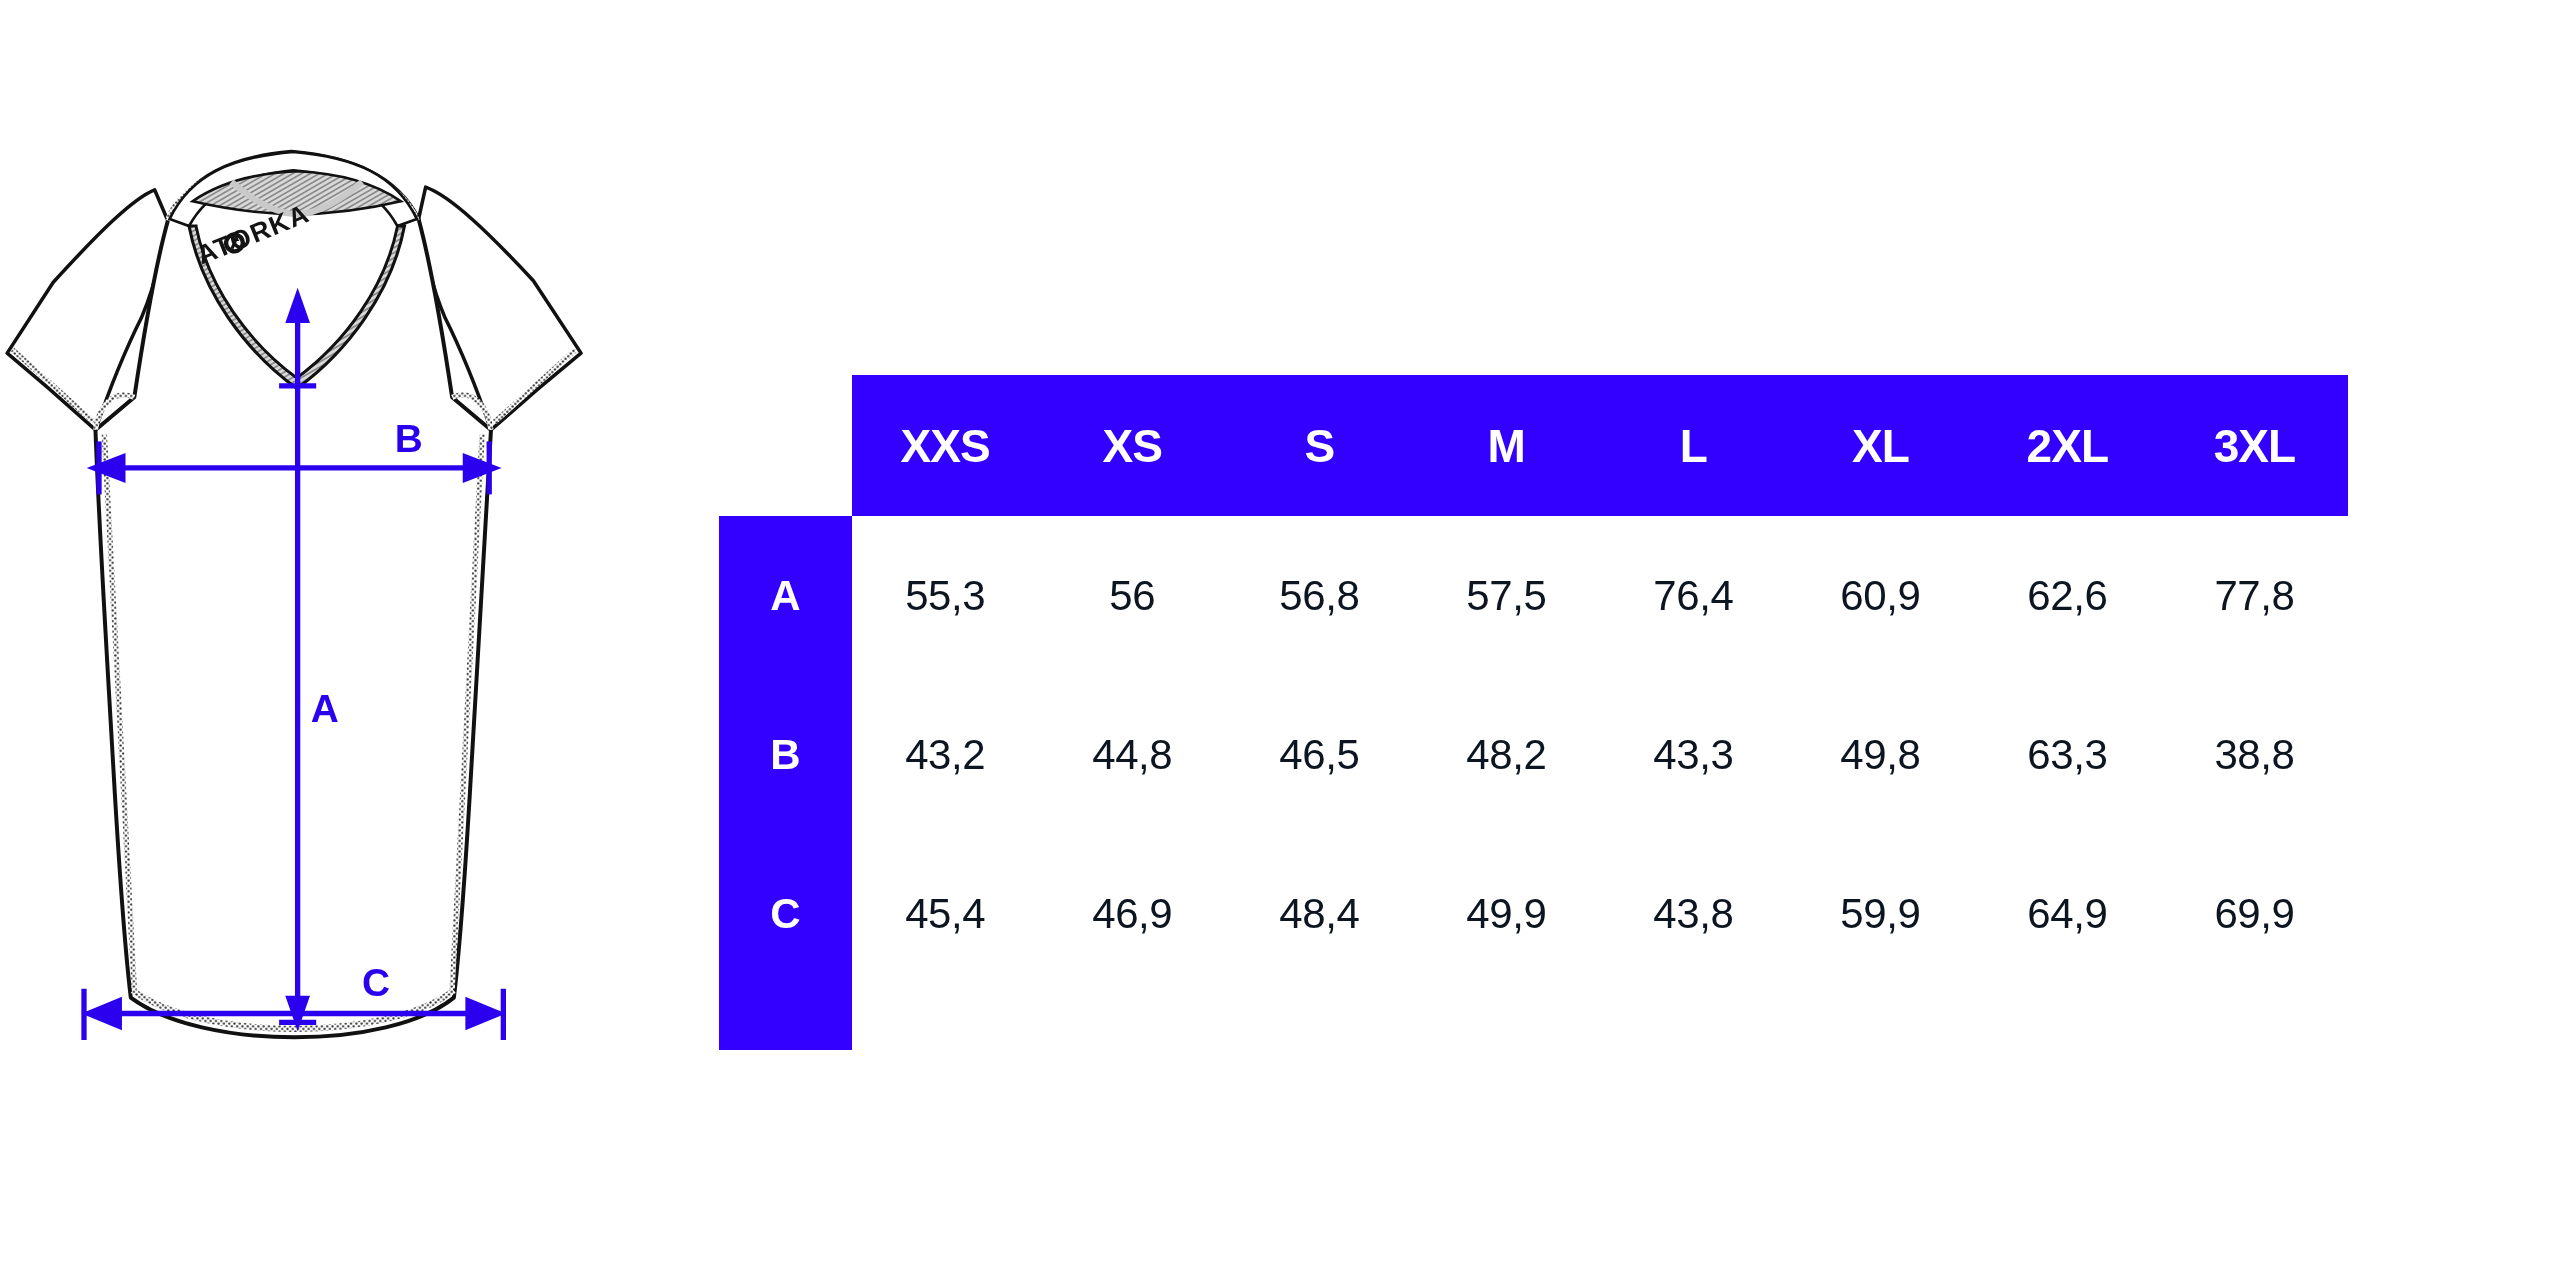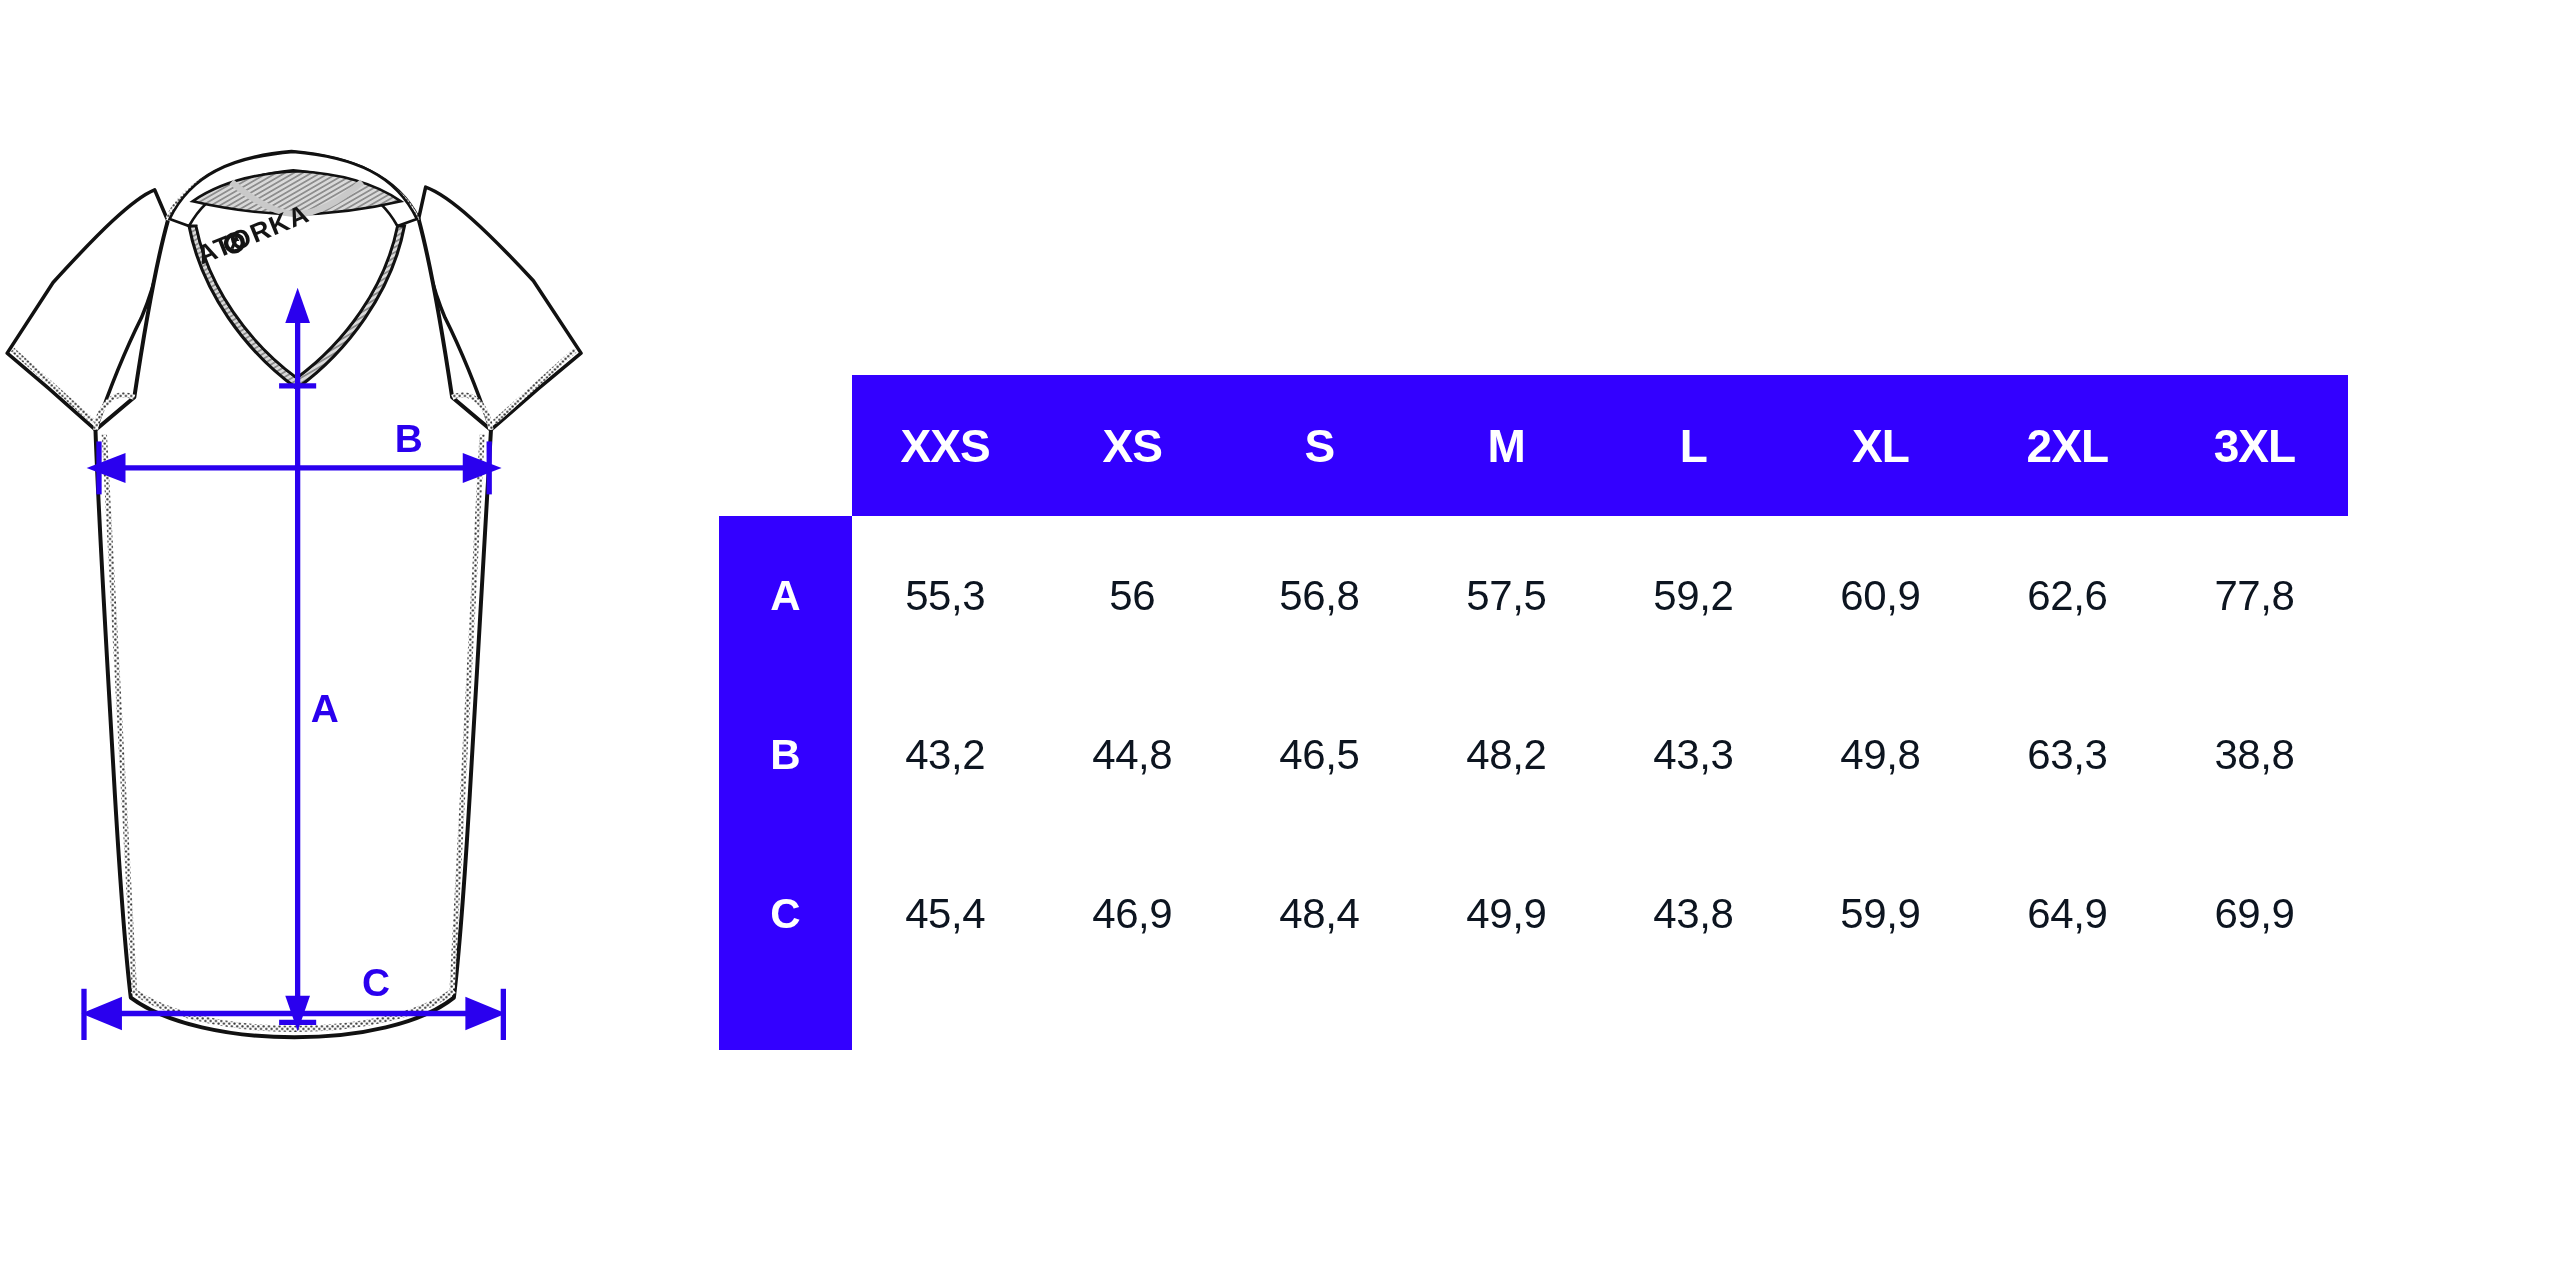--- a/index.html
+++ b/index.html
@@ -244,21 +244,21 @@
         </tr>
       </thead>
       <tbody>
 
         <tr>
           <td class="row-lbl first">A</td>
           <td class="dat-cell">55,3</td>
           <td class="dat-cell">56</td>
           <td class="dat-cell">56,8</td>
           <td class="dat-cell">57,5</td>
-          <td class="dat-cell">59,2</td>
+          <td class="dat-cell">76,4</td>
           <td class="dat-cell">60,9</td>
           <td class="dat-cell">62,6</td>
           <td class="dat-cell">77,8</td>
         </tr>
 
         <tr>
           <td class="row-lbl">B</td>
           <td class="dat-cell">43,2</td>
           <td class="dat-cell">44,8</td>
           <td class="dat-cell">46,5</td>

